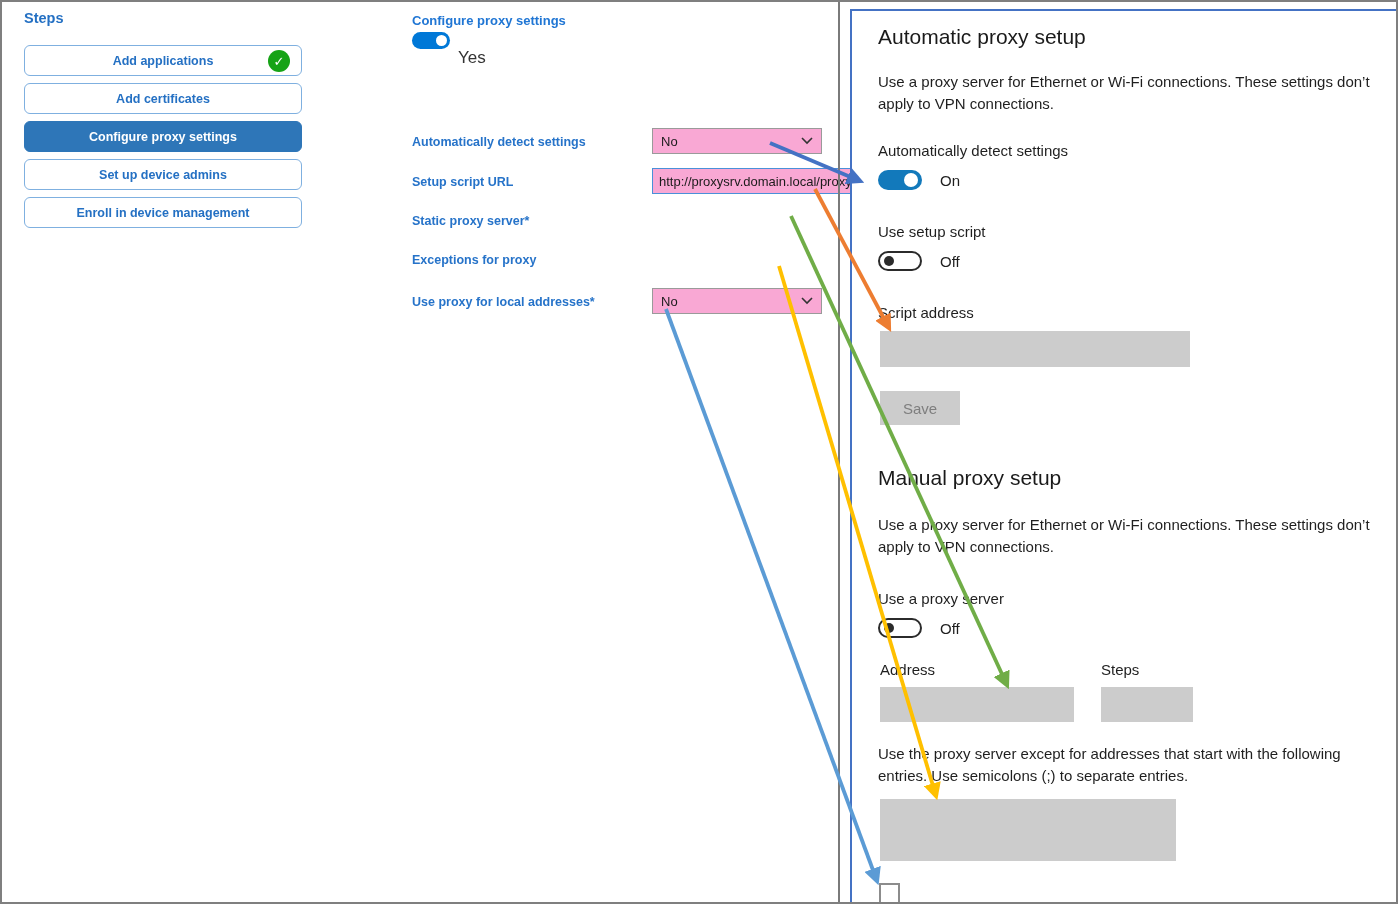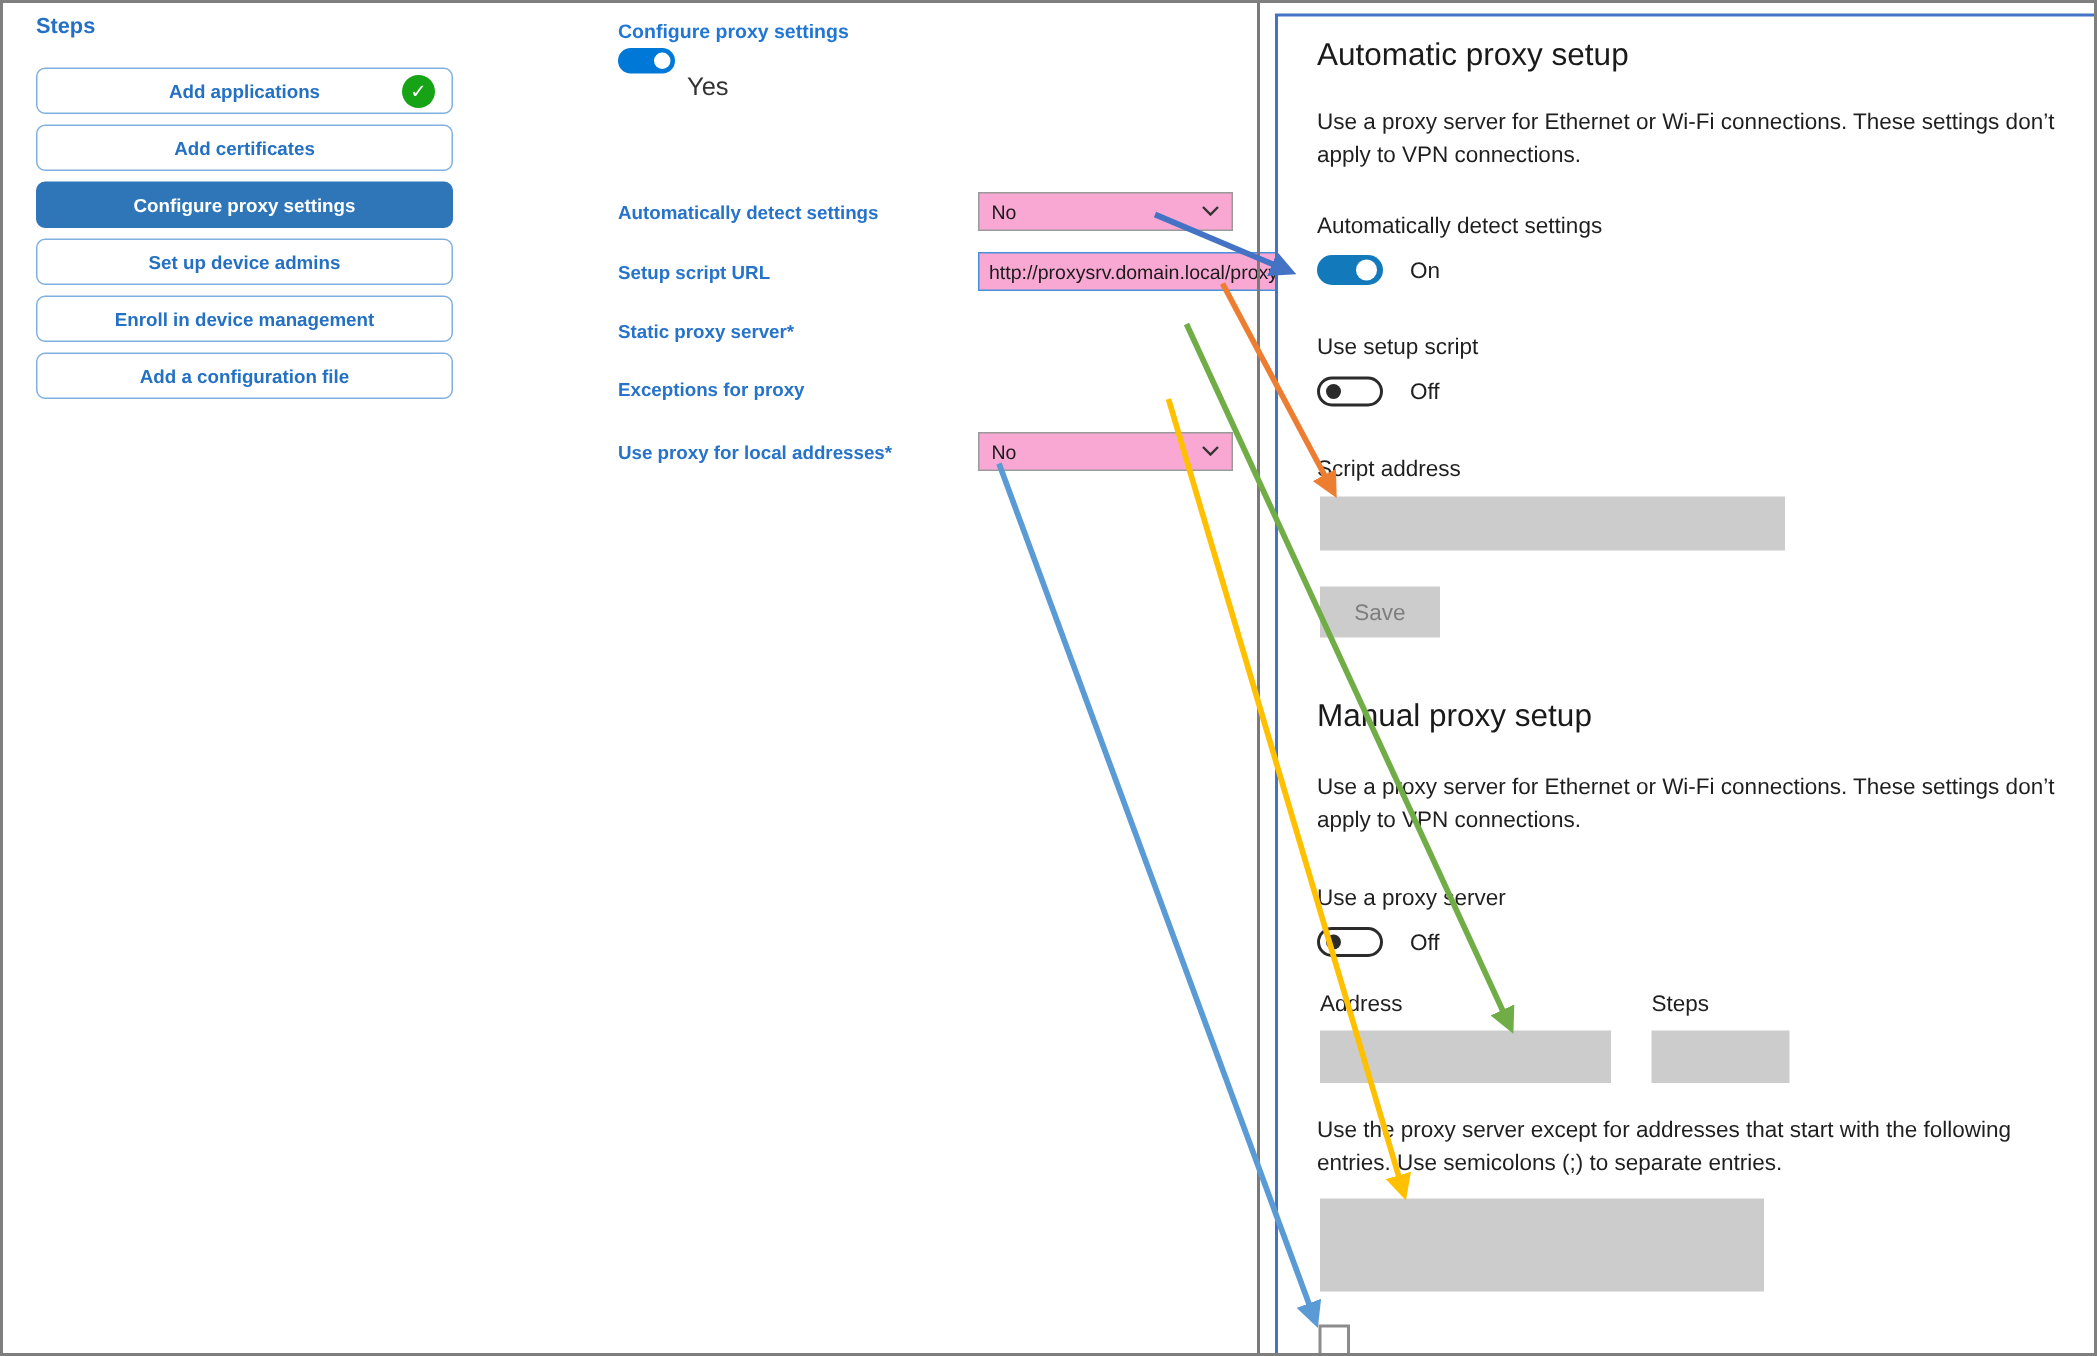--- a/index.html
+++ b/index.html
@@ -77,23 +77,20 @@
       <span>Add certificates</span>
     </div>
     <div class="step-btn active">
       <span>Configure proxy settings</span>
     </div>
     <div class="step-btn">
       <span>Set up device admins</span>
     </div>
     <div class="step-btn">
       <span>Enroll in device management</span>
-    </div>
-    <div class="step-btn">
-      <span>Add a configuration file</span>
     </div>
   </div>
 
   <div class="wizard-title">Configure proxy settings</div>
   <div class="small-toggle">
       <span class="knob"></span>
     </div>
   <div class="wizard-toggle-label">Yes</div>
 
   <div class="field-label" style="top:133px;">Automatically detect settings</div>

